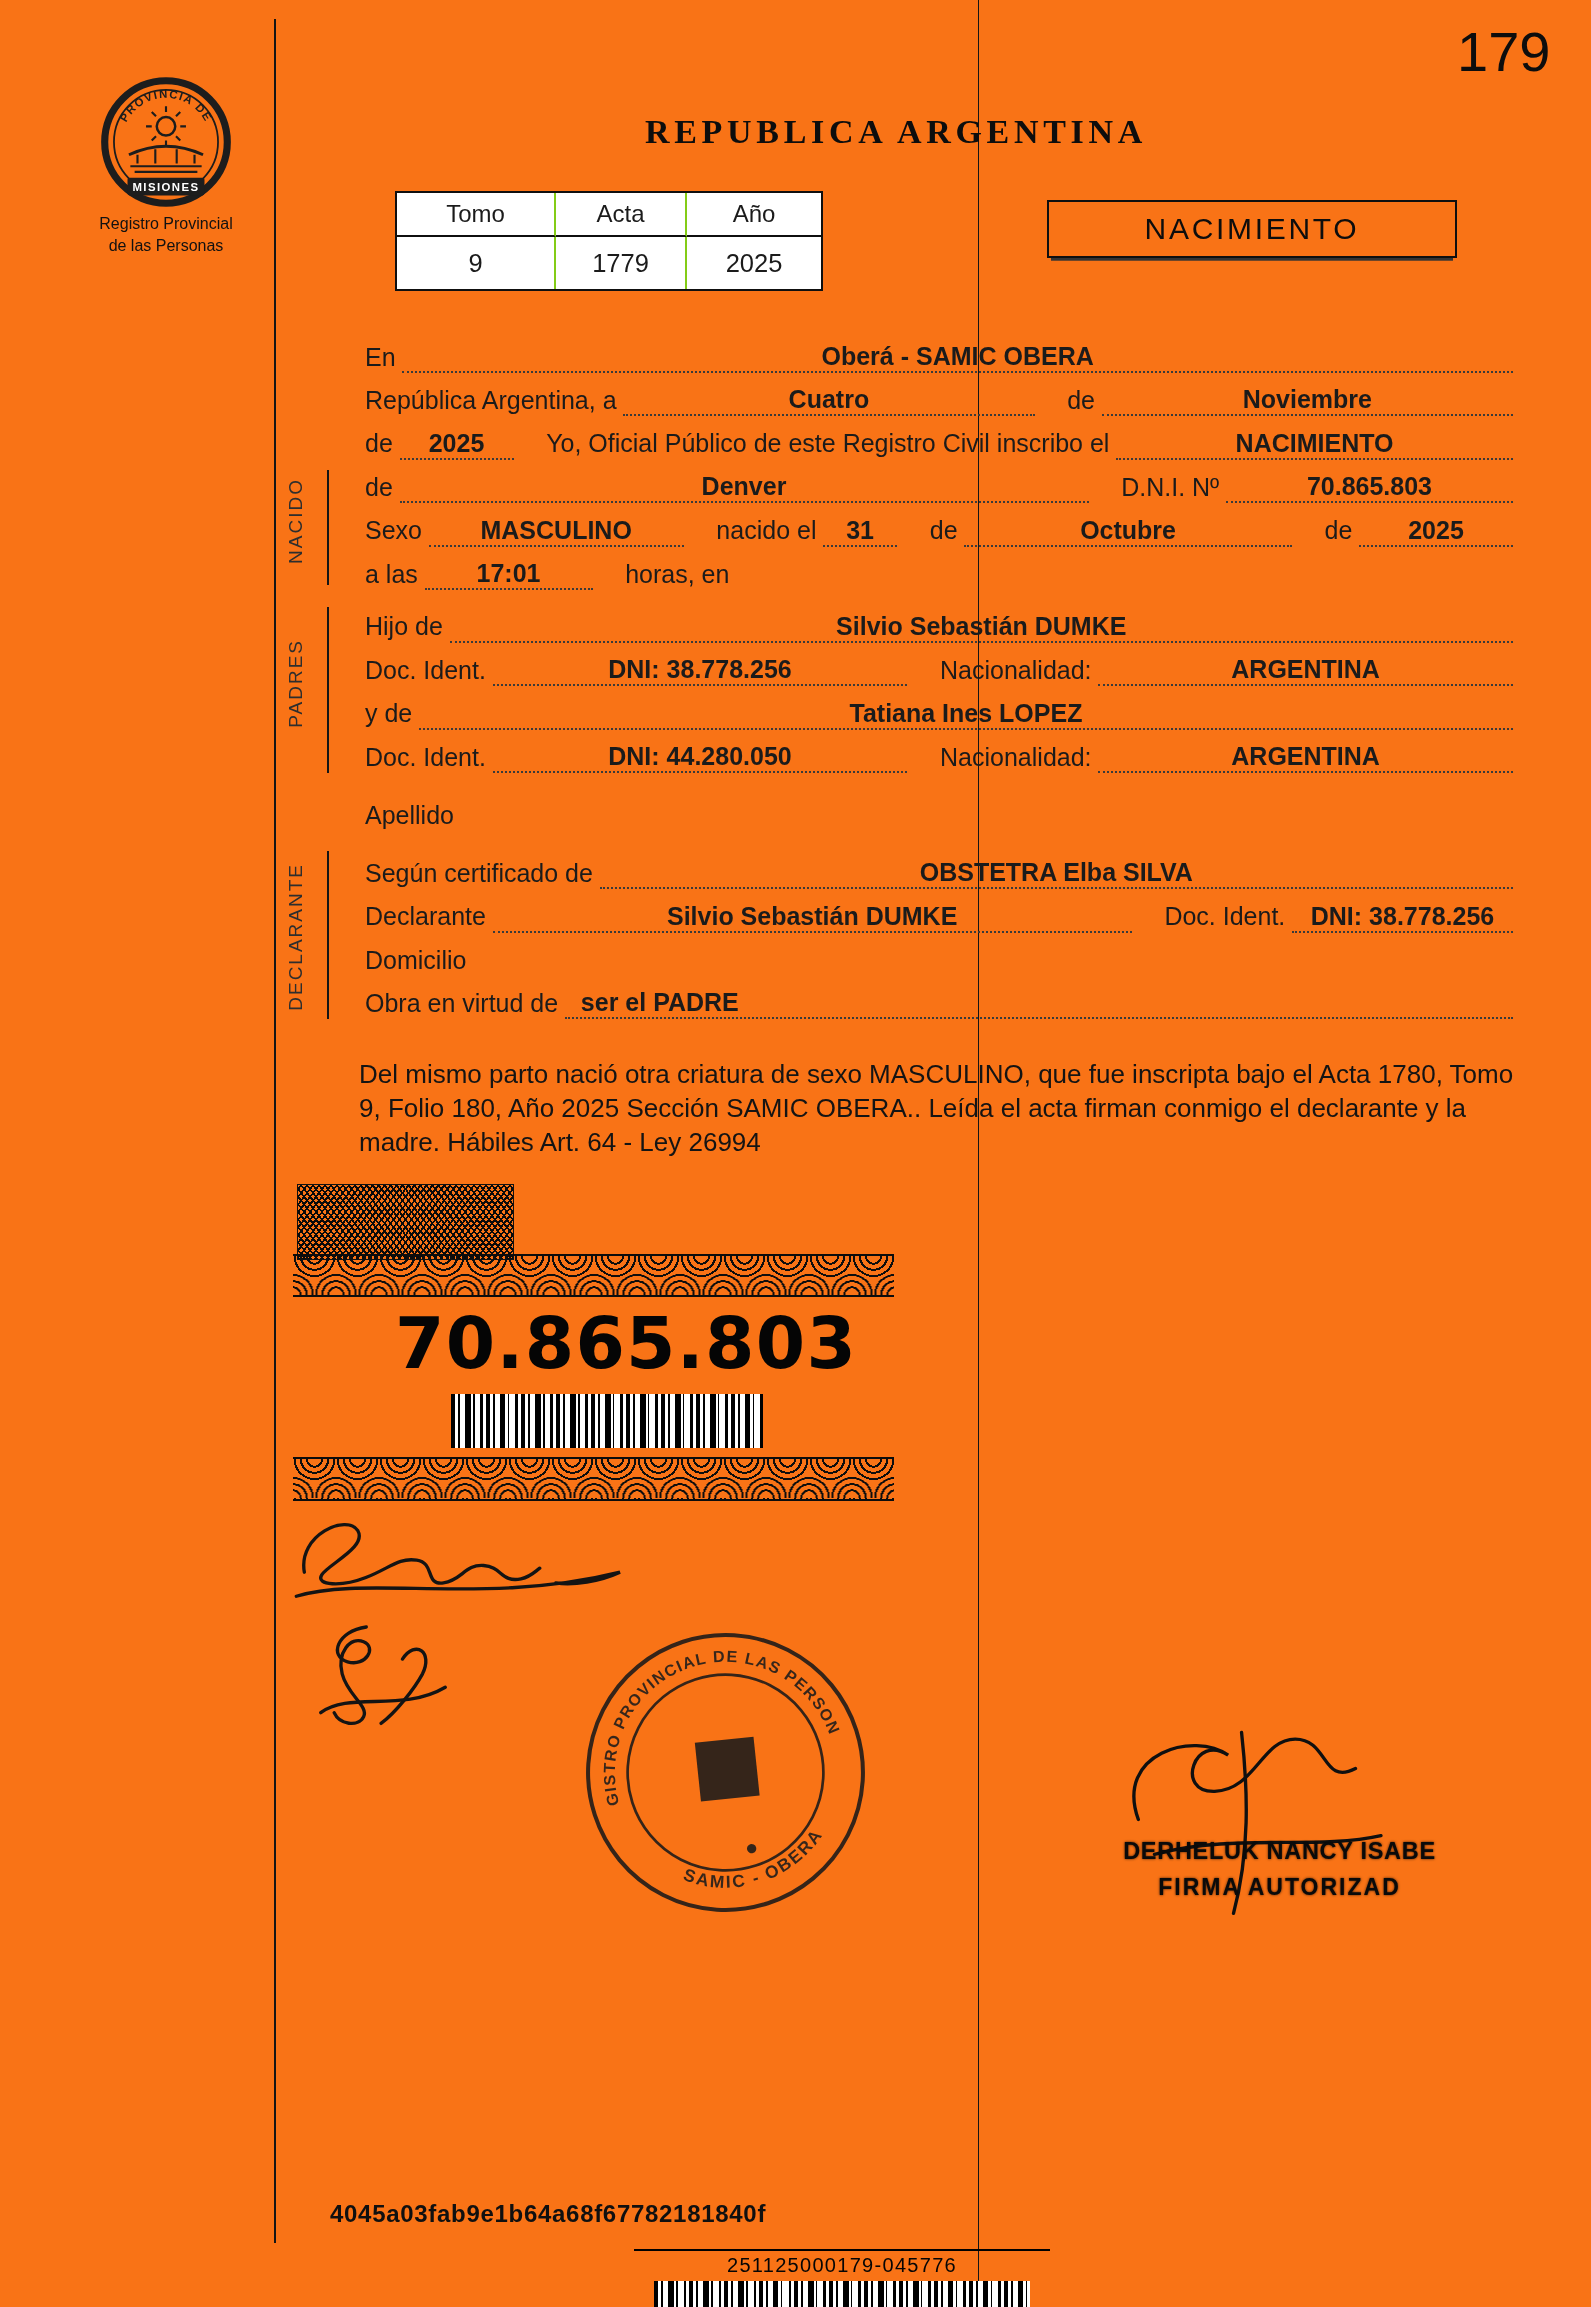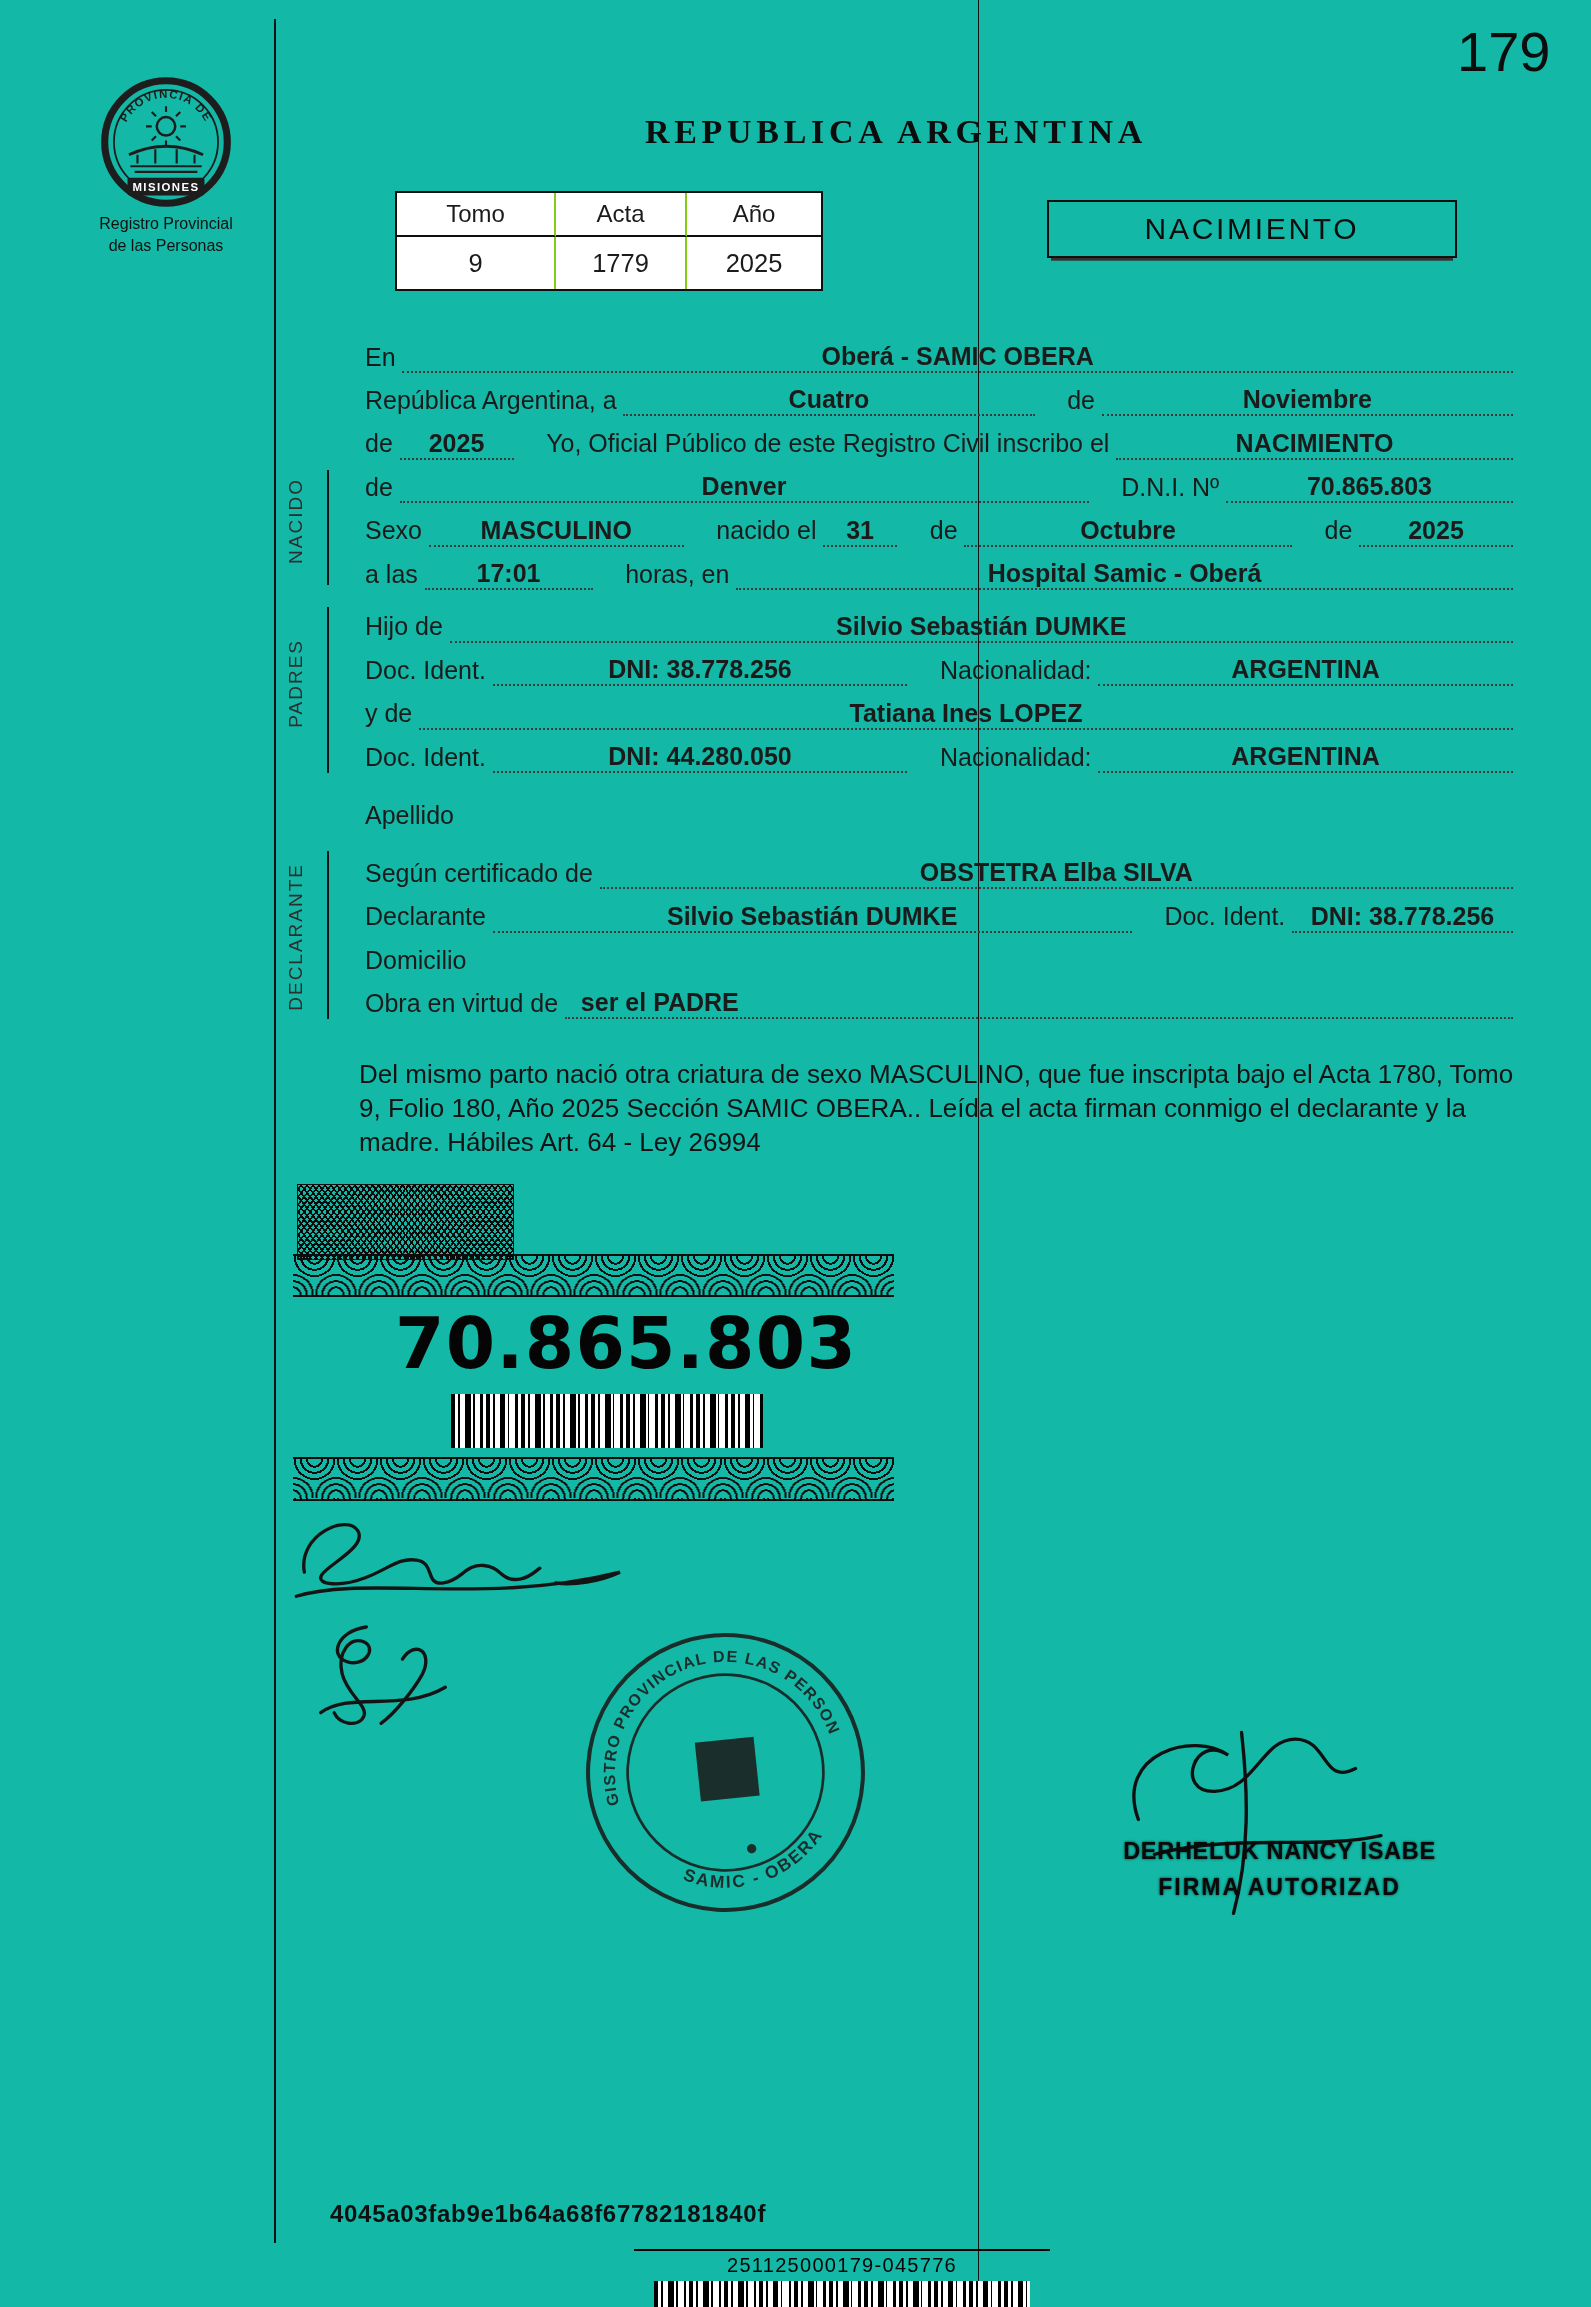--- a/index.html
+++ b/index.html
@@ -1,19 +1,19 @@
 <!DOCTYPE html>
 <html style="font-size:10.7px"><head>
 <meta charset="utf-8">
 <style>
   html,body{margin:0;padding:0;background:#e8e8e8;}
   .page{
     position:relative;
     width:1591px;height:2307px;
-    background:#14b8a6;
+    background:#f97316;
     overflow:hidden;
     font-family:"Liberation Sans",sans-serif;
     color:#1b1b1b;
   }
   .abs{position:absolute;}
   
   .fold-line{left:978px;top:0;width:1.3px;height:2307px;background:#151515;}
   .left-rule{left:274px;top:19px;width:2px;height:2224px;background:#151515;}
 
   
@@ -186,21 +186,20 @@
       <span class="lbl">de</span>
       <span class="fill">Octubre</span>
       <span class="lbl">de</span>
       <span class="fill w230">2025</span>
     </div>
 
     <div class="row">
       <span class="lbl">a las</span>
       <span class="fill w250">17:01</span>
       <span class="lbl">horas, en</span>
-      <span class="fill">Hospital Samic - Oberá</span>
     </div>
 
     <div class="gap18"></div>
 
     <div class="row">
       <span class="lbl">Hijo de</span>
       <span class="fill">Silvio Sebastián DUMKE</span>
     </div>
 
     <div class="row">

